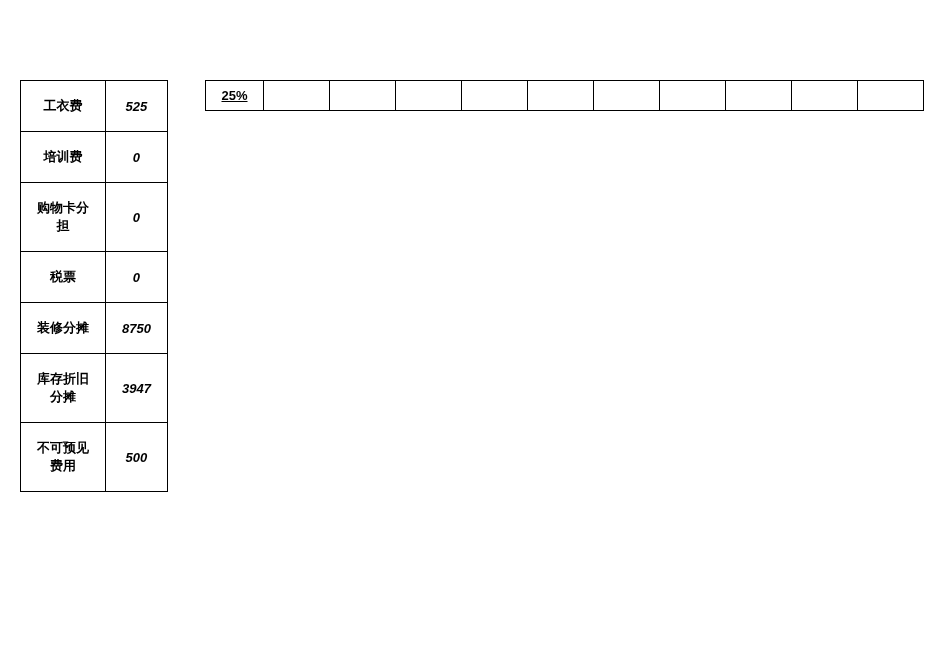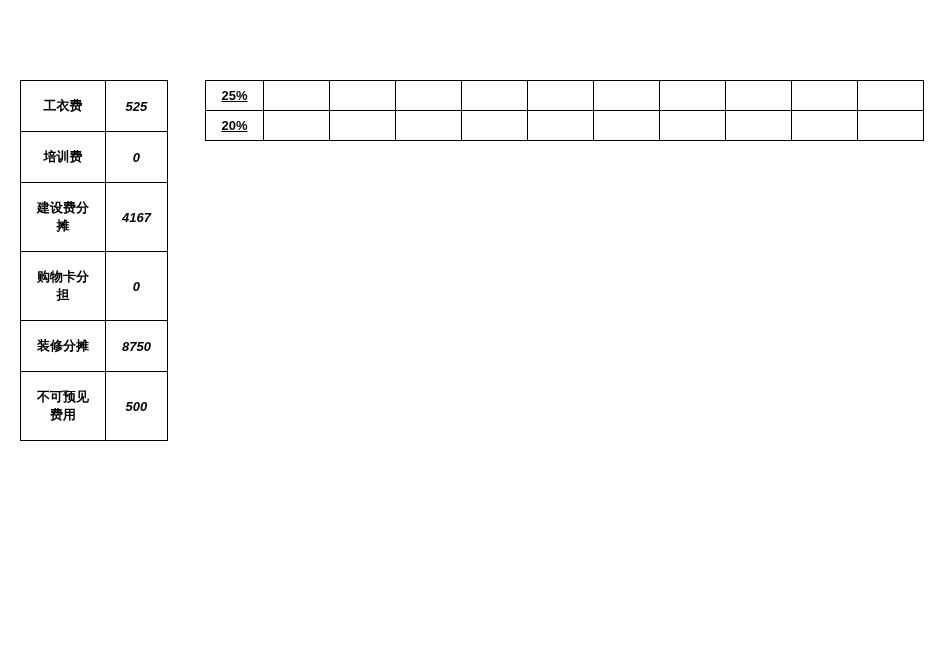--- a/index.html
+++ b/index.html
@@ -65,30 +65,34 @@
   <tbody>
     <tr>
       <td class="label-cell">工衣费</td>
       <td class="value-cell">525</td>
     </tr>
     <tr>
       <td class="label-cell">培训费</td>
       <td class="value-cell">0</td>
     </tr>
     <tr>
-      <td class="label-cell">建设费分摊</td>
-      <td class="value-cell">4167</td>
+      <td class="label-cell">购物卡分担</td>
+      <td class="value-cell">0</td>
     </tr>
     <tr>
-      <td class="label-cell">购物卡分担</td>
+      <td class="label-cell">税票</td>
       <td class="value-cell">0</td>
     </tr>
     <tr>
       <td class="label-cell">装修分摊</td>
       <td class="value-cell">8750</td>
+    </tr>
+    <tr>
+      <td class="label-cell">库存折旧分摊</td>
+      <td class="value-cell">3947</td>
     </tr>
     <tr>
       <td class="label-cell">不可预见费用</td>
       <td class="value-cell">500</td>
     </tr>
   </tbody>
 </table>
 
 <table class="right-table">
   <tbody>
@@ -98,27 +102,14 @@
       <td></td>
       <td></td>
       <td></td>
       <td></td>
       <td></td>
       <td></td>
       <td></td>
       <td></td>
       <td></td>
     </tr>
-    <tr>
-      <td class="first-col">20%</td>
-      <td></td>
-      <td></td>
-      <td></td>
-      <td></td>
-      <td></td>
-      <td></td>
-      <td></td>
-      <td></td>
-      <td></td>
-      <td></td>
-    </tr>
   </tbody>
 </table>
 
 </body></html>

